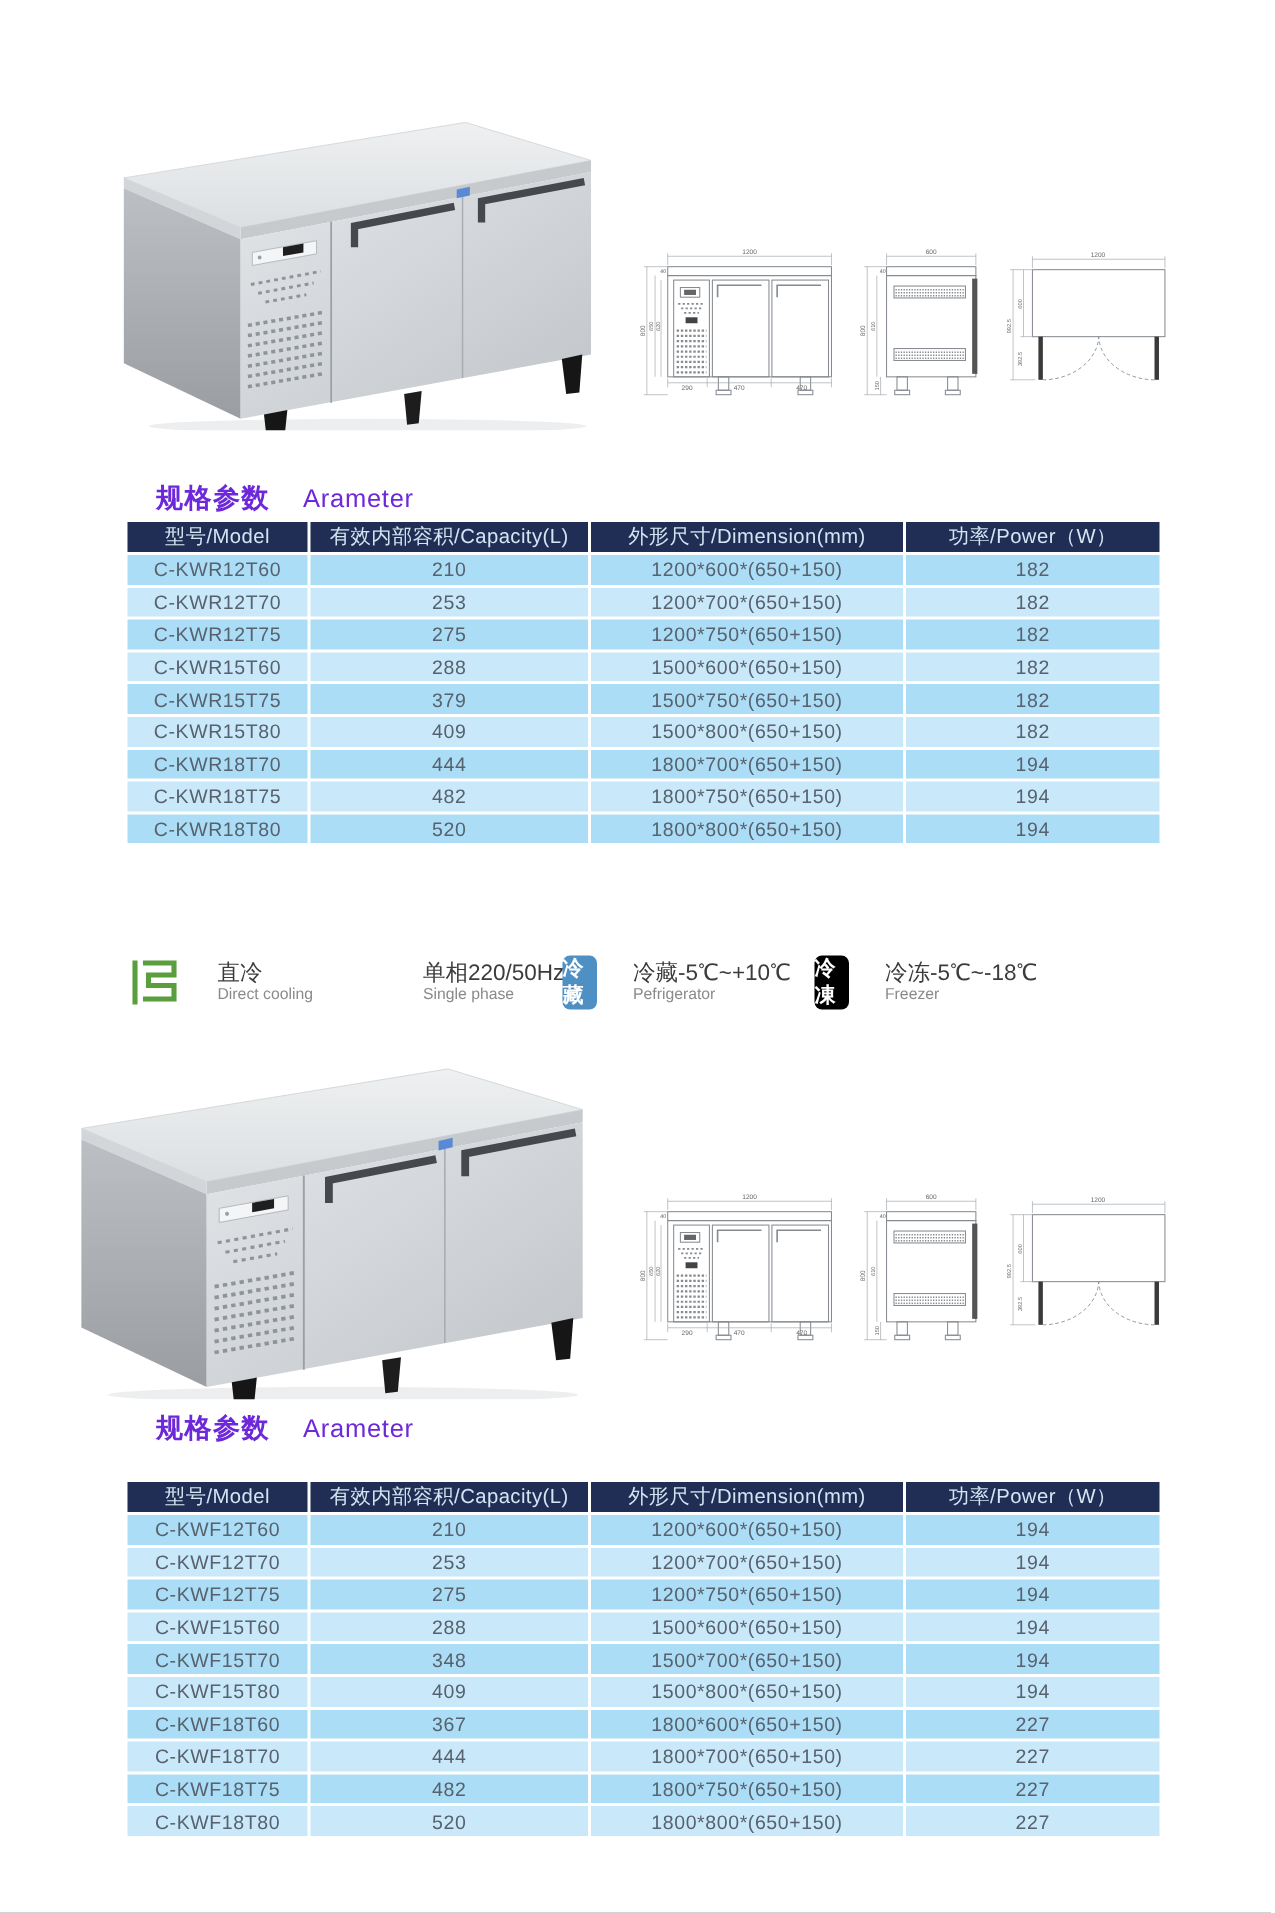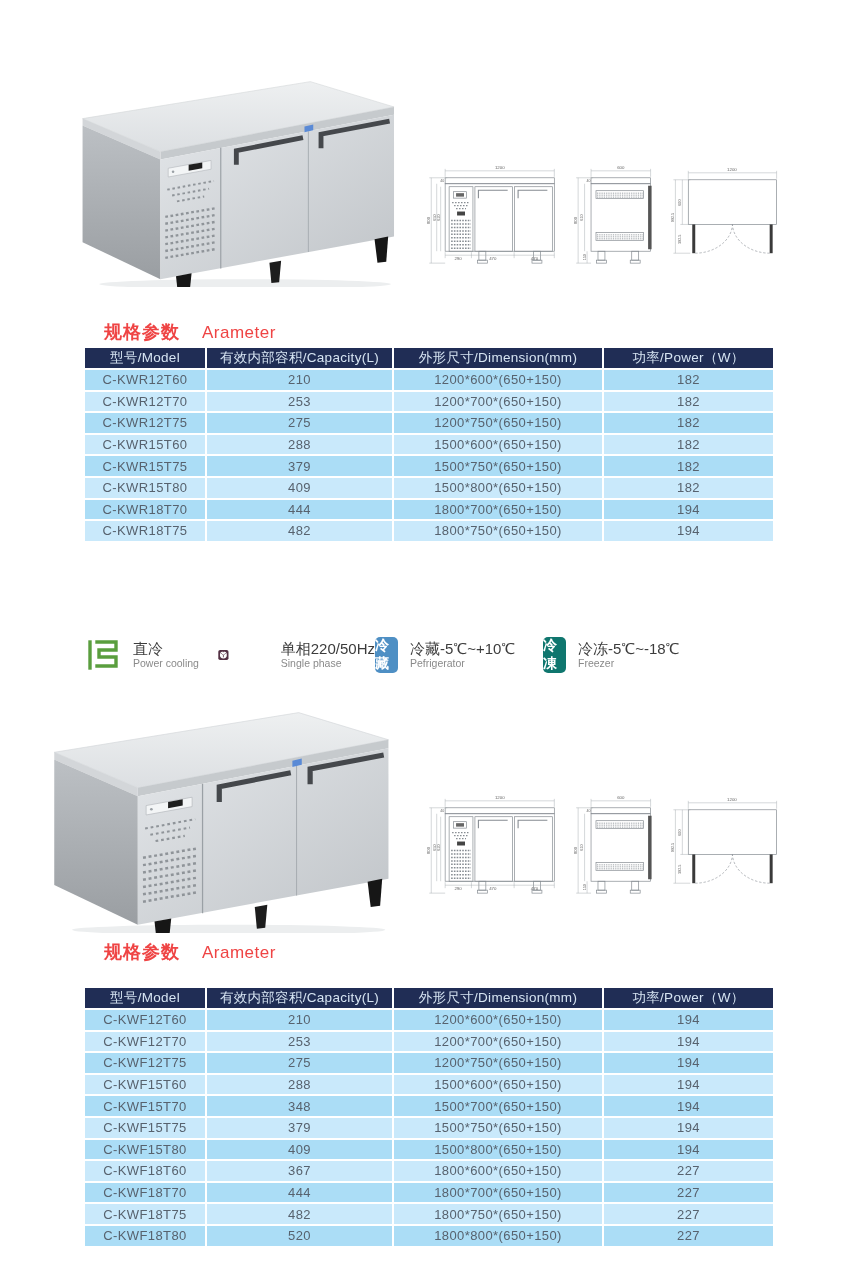--- a/index.html
+++ b/index.html
@@ -1,40 +1,40 @@
 <!DOCTYPE html>
 <html><head>
 <meta charset="utf-8">
 <style>
   * { margin:0; padding:0; box-sizing:border-box; }
   body { background:#888; font-family:"Liberation Sans", sans-serif; }
   .page { position:relative; width:850px; height:1275px; background:#ffffff; margin:0 auto; overflow:hidden; }
 
   
-  .sec-heading { position:absolute; left:104px; color:#ef4444; white-space:nowrap; }
+  .sec-heading { position:absolute; left:104px; color:#6d28d9; white-space:nowrap; }
   .sec-heading .zh { font-size:18px; font-weight:bold; letter-spacing:1px; }
   .sec-heading .en { font-size:17px; font-weight:normal; margin-left:22px; letter-spacing:0.5px; }
 
   
   table.spec { position:absolute; left:83px; border-collapse:separate; border-spacing:2px; table-layout:fixed; width:686px; }
   table.spec th { background:#202d55; color:#d6e4f2; font-weight:normal; font-size:13.5px; height:20px; text-align:center; letter-spacing:0.3px;margin-top:21px; }
   table.spec td { background:#abddf6; color:#57626e; font-size:13px; height:19.6px; text-align:center; letter-spacing:0.4px; }
   table.spec tbody tr:nth-child(even) td { background:#c9e9fb; }
 
   
   .features { position:absolute; left:85px; top:637px; display:flex; }
   .feature { display:flex; align-items:flex-start; }
-  .feature .txt { margin-left:12px; padding-top:3px; }
+  .feature .txt { margin-left:24px; padding-top:3px; }
   .feature .zh { font-size:15px; color:#3c3c3c; line-height:17px; white-space:nowrap; }
   .feature .en { font-size:10.5px; color:#8a8a8a; line-height:13px; white-space:nowrap; }
   .fe-1 { width:133px; } .fe-2 { width:157px;gap:40px; } .fe-3 { width:168px; } .fe-4 { width:160px; }
   .badge { width:23px; height:36px; border-radius:5px; display:flex; align-items:center; justify-content:center; flex:0 0 auto; }
   .badge span { color:#fff; font-size:14px; font-weight:bold; letter-spacing:1px; }
   .badge-blue { background:#4e8fc4; }
-  .badge-dark { background:#0f766e;align-items:flex-end; }
+  .badge-dark { background:#000000;align-items:flex-end; }
 
   .photo, .tdraw { position:absolute; }
   svg text { font-family:"Liberation Sans", sans-serif; }
 </style>
 </head>
 <body>
 
 <svg width="0" height="0" style="position:absolute">
   <defs>
     <linearGradient id="gSide" x1="0" y1="0" x2="0" y2="1">
@@ -292,34 +292,40 @@
           <td>444</td>
           <td>1800*700*(650+150)</td>
           <td>194</td>
         </tr>
         <tr>
           <td>C-KWR18T75</td>
           <td>482</td>
           <td>1800*750*(650+150)</td>
           <td>194</td>
         </tr>
+        <tr>
+          <td>C-KWR18T80</td>
+          <td>520</td>
+          <td>1800*800*(650+150)</td>
+          <td>194</td>
+        </tr>
       </tbody>
   </table>
 
   <div class="features">
     <div class="feature fe-1">
       <svg width="36" height="36" viewBox="0 0 36 36">
         <g fill="none" stroke="#5a9e3e" stroke-width="3.4" stroke-linecap="square">
           <path d="M5,5 V31"></path>
           <path d="M12,5 H31 V13 H14 V20 H31 V29 H12"></path>
         </g>
       </svg>
       <div class="txt">
         <div class="zh">直冷</div>
-        <div class="en">Power cooling</div>
+        <div class="en">Direct cooling</div>
       </div>
     </div>
 
     <div class="feature fe-2">
       <svg width="36" height="36" viewBox="0 0 36 36">
         <rect x="1" y="1" width="34" height="34" rx="6" fill="#533043"></rect>
         <circle cx="18" cy="18" r="11.5" fill="#ffffff"></circle>
         <rect x="15.5" y="5.5" width="5" height="3" fill="#533043"></rect>
         <g stroke="#533043" stroke-width="2.6" stroke-linecap="round">
           <line x1="11.5" y1="13" x2="14.5" y2="16"></line>
@@ -410,26 +416,20 @@
           <td>1500*600*(650+150)</td>
           <td>194</td>
         </tr>
         <tr>
           <td>C-KWF15T70</td>
           <td>348</td>
           <td>1500*700*(650+150)</td>
           <td>194</td>
         </tr>
         <tr>
-          <td>C-KWF15T75</td>
-          <td>379</td>
-          <td>1500*750*(650+150)</td>
-          <td>194</td>
-        </tr>
-        <tr>
           <td>C-KWF15T80</td>
           <td>409</td>
           <td>1500*800*(650+150)</td>
           <td>194</td>
         </tr>
         <tr>
           <td>C-KWF18T60</td>
           <td>367</td>
           <td>1800*600*(650+150)</td>
           <td>227</td>

